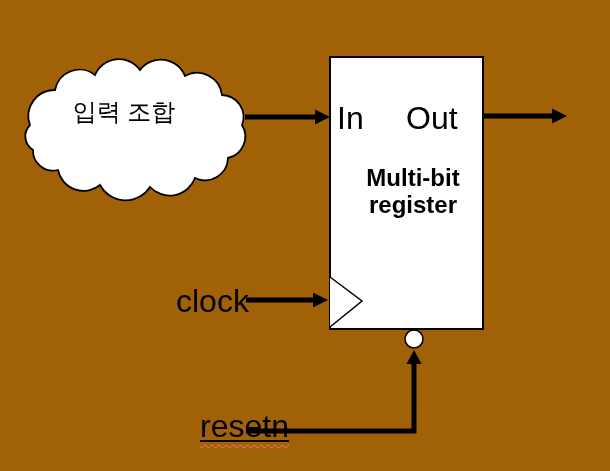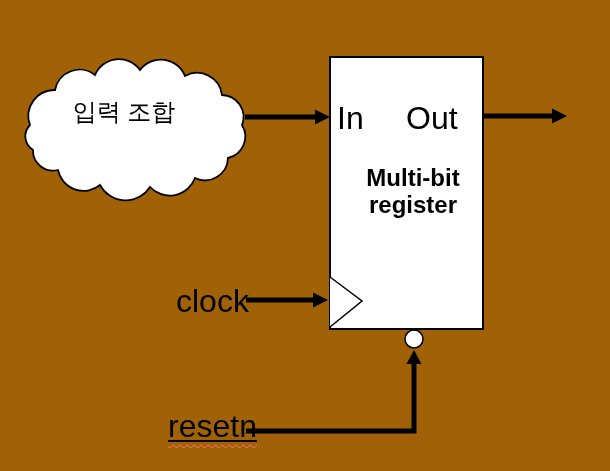--- a/index.html
+++ b/index.html
@@ -50,20 +50,21 @@
     font-weight: bold;
   }
   .clock-label  { left: 176px; top: 288px; }
   .resetn-label { left: 168px; top: 413px; }
   .spellcheck-wavy {
     text-decoration-line: underline;
     text-decoration-style: wavy;
     text-decoration-color: #ff6a6a;
     text-decoration-thickness: 1px;
     text-underline-offset: 7px;
+    margin-left: 32px;
   }
   .black-underline {
     text-decoration-line: underline;
     text-decoration-style: solid;
     text-decoration-color: #000000;
     text-decoration-thickness: 1.5px;
     text-underline-offset: 3px;
   }
 </style>
 </head>

